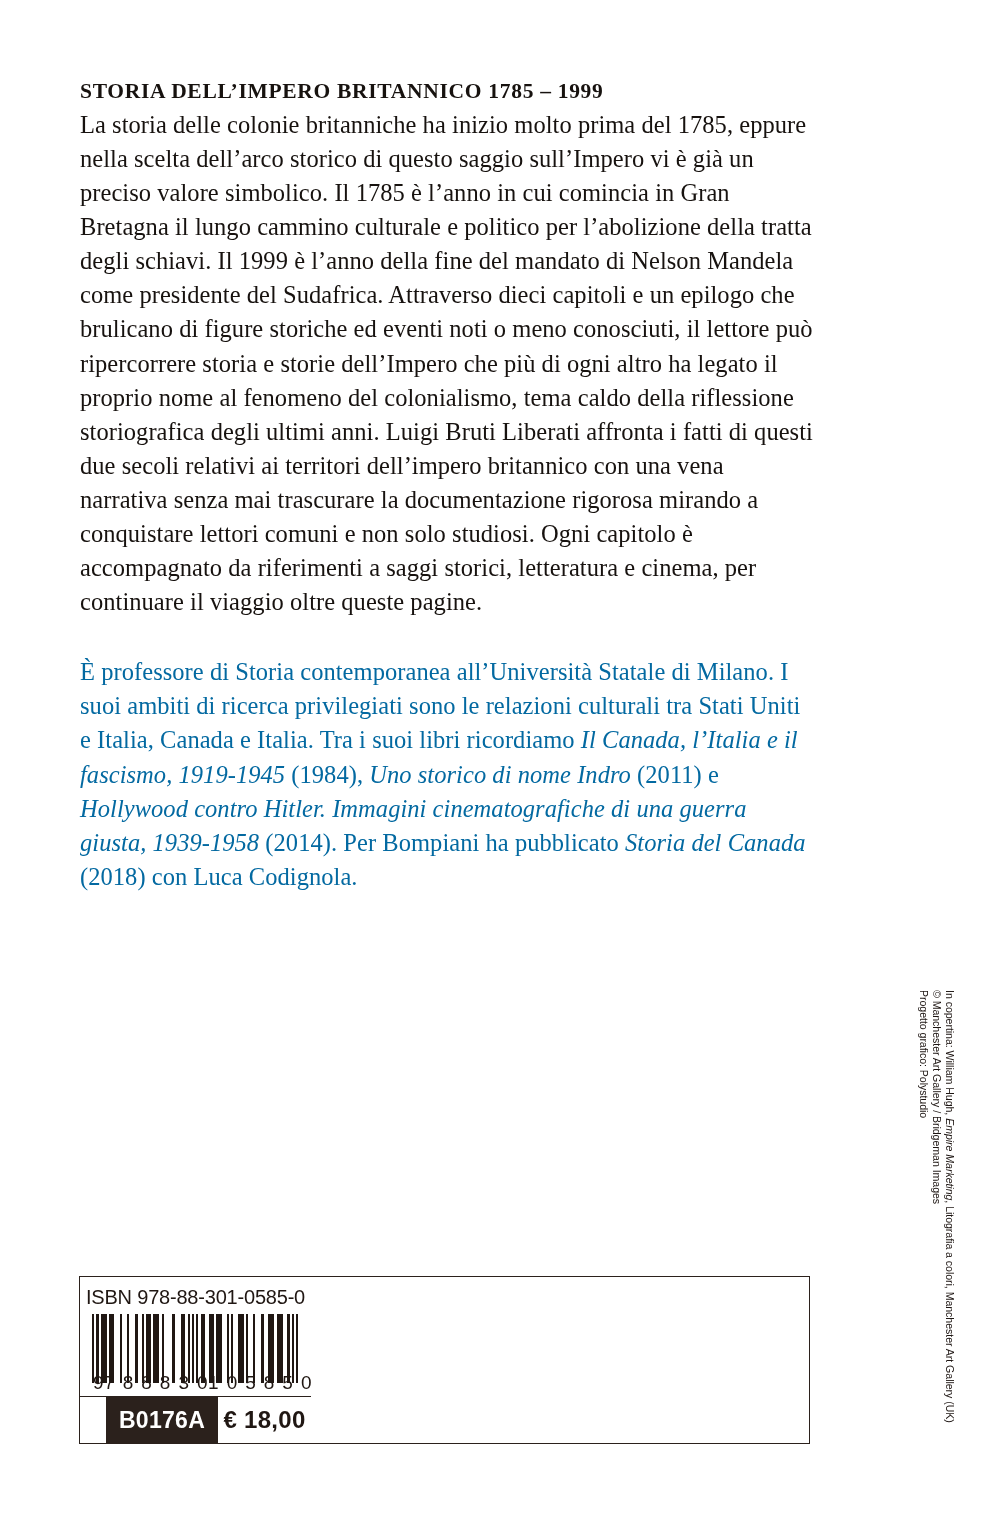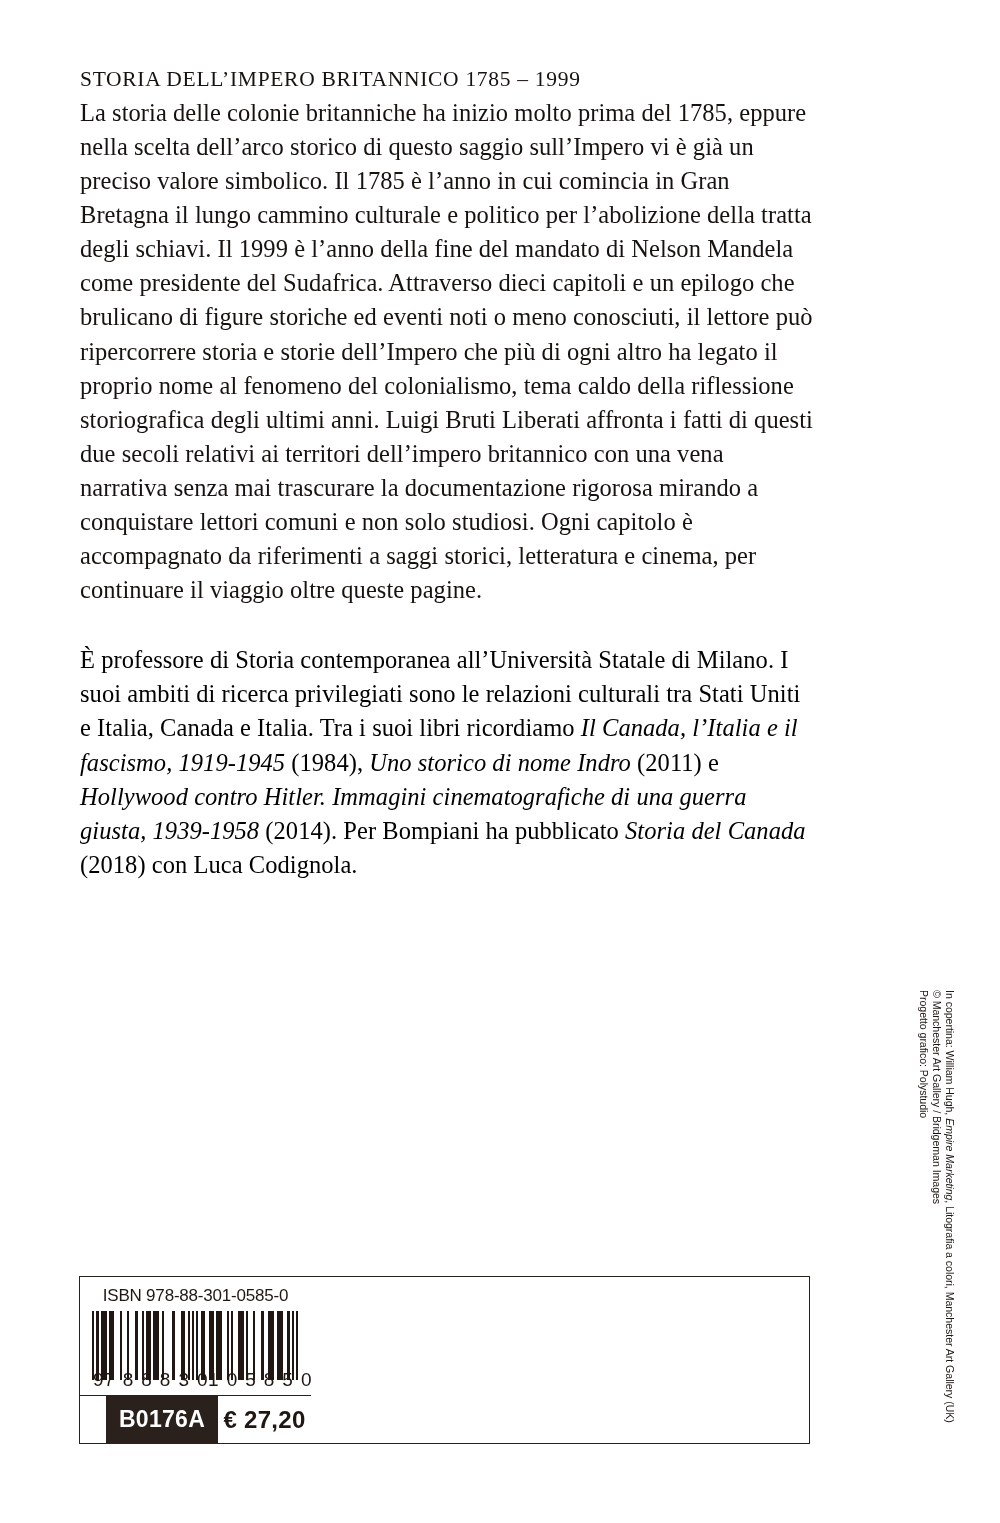--- a/index.html
+++ b/index.html
@@ -21,22 +21,22 @@
     top: 62px;
     width: 736px;
   }
 
   .section-heading {
     font-family: "Liberation Serif", serif;
     font-size: 21.5px;
     letter-spacing: 0.7px;
     line-height: 1.25;
     color: #17120f;
-    margin: 4px 0 3px 0;
-    font-weight: normal;
+    margin: 16px 0 3px 0;
+    font-weight: bold;
     white-space: nowrap;
   }
 
   .blurb {
     font-size: 24.5px;
     line-height: 34.1px;
     color: #17120f;
     margin: 0;
     text-align: left;
     letter-spacing: 0.05px;
@@ -52,21 +52,21 @@
     line-height: 1.25;
     color: #17120f;
     margin: 0 0 3px 0;
     font-weight: normal;
     white-space: nowrap;
   }
 
   .bio {
     font-size: 24.5px;
     line-height: 34.1px;
-    color: #000000;
+    color: #0369a1;
     margin: 0;
     letter-spacing: 0.05px;
   }
 
   .bio i, .blurb i { font-style: italic; }
 
   
   .footer {
     position: absolute;
     left: 79px;
@@ -94,21 +94,21 @@
   .bc-top {
     flex: 1;
     padding: 9px 10px 2px 10px;
     display: flex;
     flex-direction: column;
     align-items: center;
     border-bottom: 1.6px solid #2b211c;
   }
   .isbn-text {
     font-family: "Liberation Sans", sans-serif;
-    font-size: 17px;
+    font-size: 20px;
     letter-spacing: -0.2px;
     color: #201713;
     margin-bottom: 5px;
     white-space: nowrap;
   }
   .bars {
     width: 207px;
     height: 69px;
     display: flex;
     align-items: flex-start;
@@ -348,21 +348,21 @@
             <span>0</span>
             <span>5</span>
             <span>8</span>
             <span>5</span>
             <span>0</span>
           </span>
       </div>
     </div>
     <div class="bc-bottom">
       <div class="code-box">B0176A</div>
-      <div class="price-box">€ 27,20</div>
+      <div class="price-box">€ 18,00</div>
     </div>
   </div>
 
 
 
 
 </div>
 
 <div class="credits">
   <div><span>In copertina: William Hugh, </span><i>Empire Marketing</i><span>, Litografia a colori, Manchester Art Gallery (UK)</span></div>

